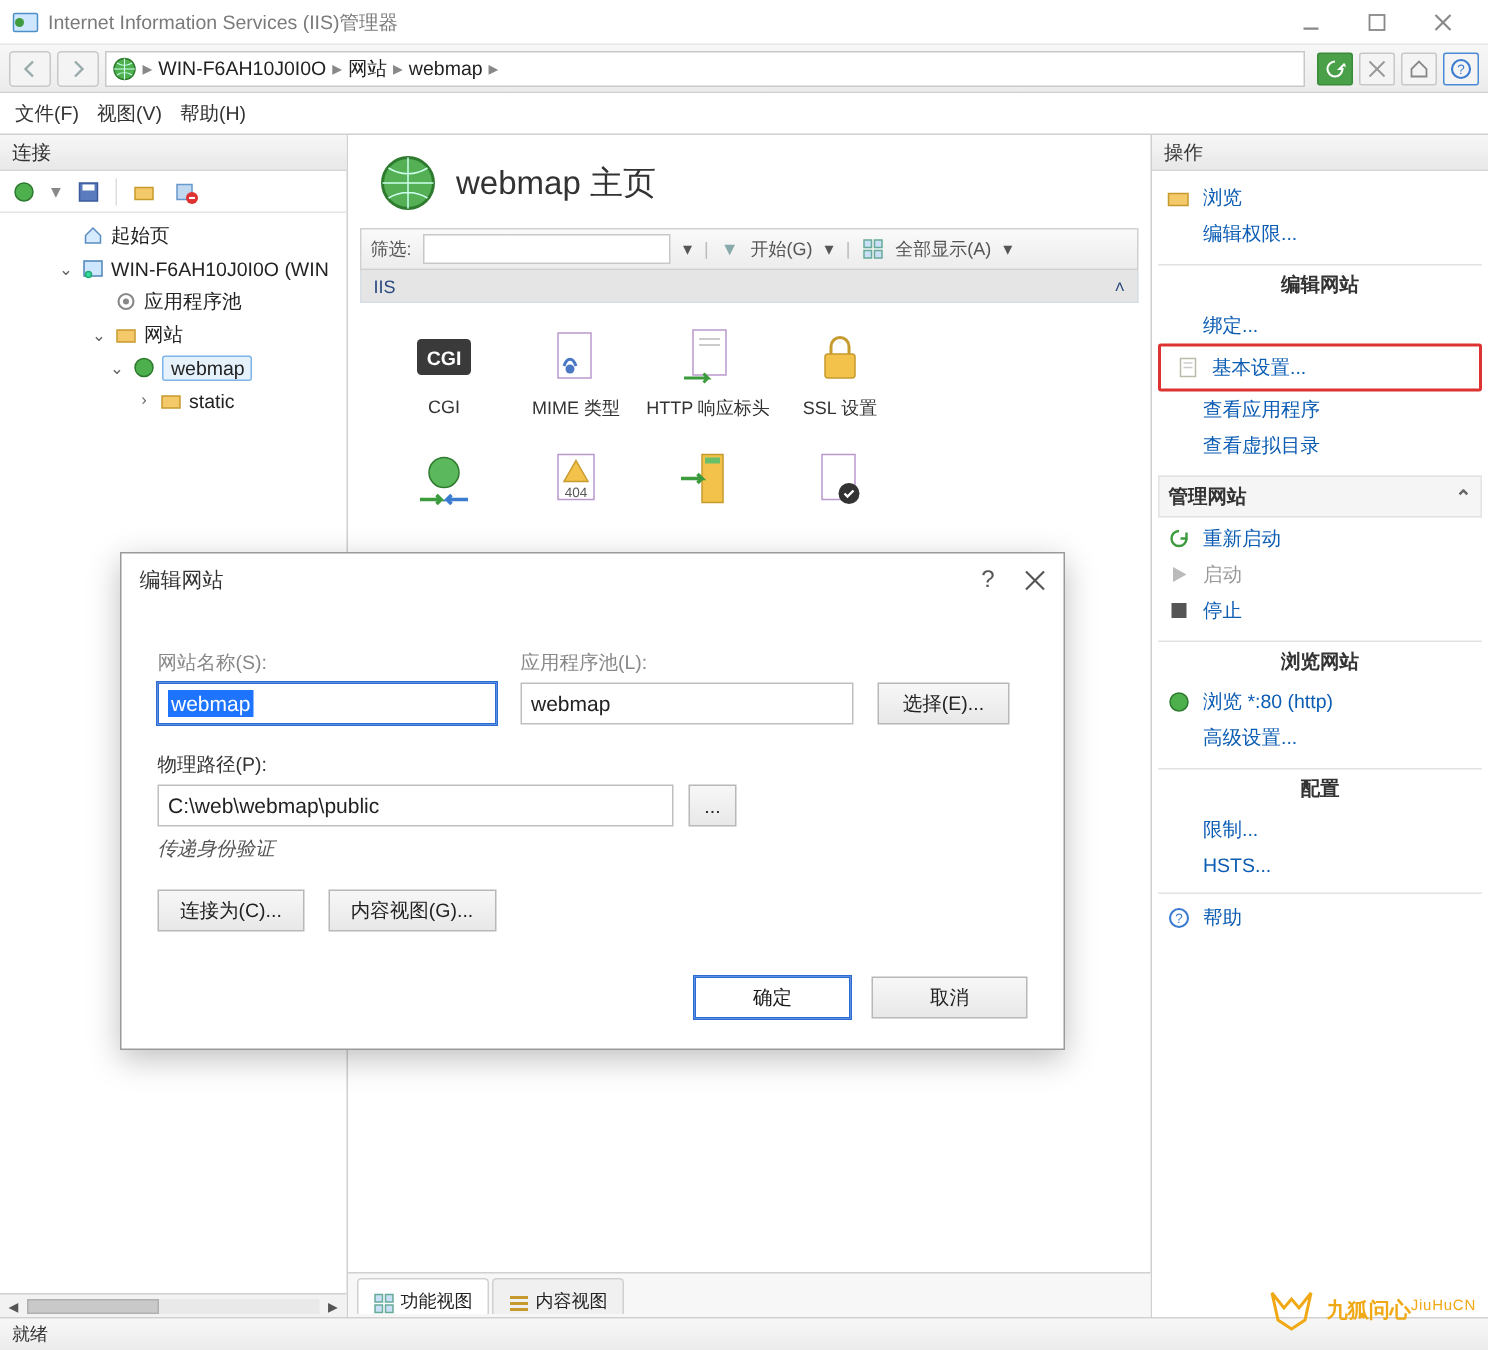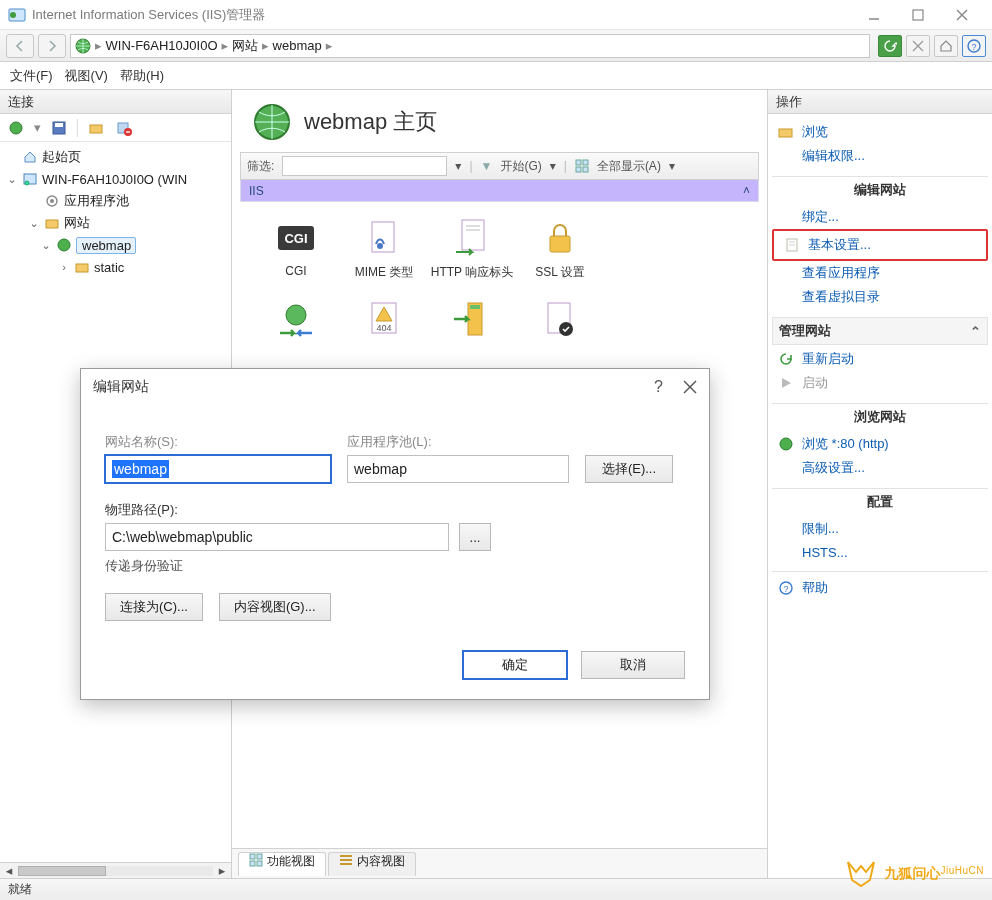--- a/index.html
+++ b/index.html
@@ -65,21 +65,21 @@
   }
   .panel-header {
     height: 24px; background: linear-gradient(#f7f7f7,#e8e8e8);
     border-bottom: 1px solid #d4d4d4;
     padding: 0 8px; display:flex; align-items:center; font-size:13px; color:#333;
   }
   
   .connections { width: 232px; border-right: 1px solid #d0d0d0; display:flex; flex-direction:column; background:#fff; }
   .conn-toolbar { height:28px; display:flex; align-items:center; gap:8px; padding:0 6px; border-bottom:1px solid #e4e4e4; }
   .conn-toolbar .tb { width:20px; height:20px; display:flex; align-items:center; justify-content:center; }
-  .tree { flex:1; overflow:auto; padding:4px 0; }
+  .tree { flex:1; overflow:auto; padding:4px 0;margin-left:32px; }
   .tree-row { display:flex; align-items:center; height:22px; padding-left:6px; gap:4px; white-space:nowrap; }
   .tree-row .twisty { width:12px; text-align:center; color:#666; font-size:11px; }
   .tree-row .ticon { width:16px; height:16px; display:inline-flex; align-items:center; justify-content:center; }
   .indent1 { padding-left: 28px; align-items: center; }
   .indent2 { padding-left: 40px; }
   .indent3 { padding-left: 58px; }
   .tree-selected { background:#e5f1fb; border:1px solid #7eb4ea; border-radius:2px; padding-left:5px; padding-right:4px; }
   .hscroll {
     height: 16px; border-top:1px solid #d0d0d0; background:#f2f2f2;
     display:flex; align-items:center; justify-content:space-between; padding:0 2px;
@@ -92,35 +92,35 @@
   .center-inner { flex:1; padding:8px; overflow:hidden; position:relative; }
   .page-title-row { display:flex; align-items:center; gap:12px; padding:4px 12px 10px 12px; }
   .page-title-row h1 { font-size:22px; font-weight:400; margin:0; color:#333; }
   .filterbar {
     height:28px; border:1px solid #d0d0d0; background:linear-gradient(#fafafa,#ececec);
     display:flex; align-items:center; gap:8px; padding:0 6px; font-size:12px; color:#555;
   }
   .filterbar input { flex:0 0 160px; height:20px; border:1px solid #c8c8c8; padding:0 4px; font-size:12px; }
   .filterbar .sep { color:#bbb; }
   .group-label {
-    height:22px; background:#c4b5fd; border:1px solid #d7dde6; border-top:none;
+    height:22px; background:#e5e5e5; border:1px solid #d7dde6; border-top:none;
     display:flex; align-items:center; padding:0 8px; color:#2b4a80; font-size:12px;
     justify-content:space-between;
   }
   .feature-grid { display:flex; padding:14px 12px; flex-wrap:wrap; }
   .feature { width:88px; display:flex; flex-direction:column; align-items:center; text-align:center; font-size:12px; color:#333; }
   .feature .fi { width:44px; height:44px; display:flex; align-items:center; justify-content:center; margin-bottom:4px; }
   .feature-grid.second { padding-top:2px; }
   .view-tabs {
     height:30px; display:flex; align-items:center; gap:2px; padding:0 6px;
     border-top:1px solid #d0d0d0; background:#f7f7f7;
   }
   .view-tab {
     height:24px; border:1px solid #d0d0d0; border-bottom:none; border-radius:3px 3px 0 0;
-    display:flex; align-items:flex-start; gap:4px; padding:0 10px; background:#fff; font-size:12px;
+    display:flex; align-items:flex-end; gap:4px; padding:0 10px; background:#fff; font-size:12px;
   }
   .view-tab.inactive { background:#f0f0f0; }
   
   .actions { width: 224px; display:flex; flex-direction:column; background:#fff; }
   .actions-body { padding:6px 4px; overflow:auto; font-size:13px;text-align:center; }
   .action-link { display:flex; align-items:center; gap:8px; padding:3px 6px; color:#0b5cb3; cursor:default; }
   .action-icon { width:16px; height:16px; display:inline-flex; align-items:center; justify-content:center; }
   .action-heading {
     margin:8px 0 2px 0; padding:4px 6px; font-weight:bold; color:#333;
     border-top:1px solid #e2e2e2;
@@ -153,21 +153,21 @@
   .ftext.focus { border:1px solid #2a6bd4; outline:1px solid #2a6bd4; }
   .ftext .sel { background:#1e74ff; color:#fff; padding:1px 2px; }
   .btn {
     height:28px; border:1px solid #b8b8b8; background:linear-gradient(#f7f7f7,#e8e8e8);
     padding:0 14px; font-size:13px; color:#222; display:inline-flex; align-items:center; justify-content:center;
     min-width:88px;
   }
   .btn.primary { border:1px solid #2a6bd4; background:#fff; color:#1a1a1a; outline:1px solid #2a6bd4; }
   .btn.square { min-width:32px; width:32px; padding:0; }
   .dlg-buttons { display:flex; justify-content:flex-end; gap:14px; padding:12px 24px 20px; }
-  .section-label { color:#555; font-size:13px; margin:6px 0 10px 0; }
+  .section-label { color:#555; font-size:13px; margin:6px 0 10px 0;font-style:italic; }
   .dlg-secondary-btns { display:flex; gap:16px; margin-top:18px; margin-bottom:10px; }
   
   .watermark {
     position:absolute; right:8px; bottom:12px; display:flex; align-items:center; gap:6px;
     font-size:14px;
   }
   .watermark .cn { color:#f0a915; font-weight:bold; }
   .watermark .en { color:#f0a915; font-size:10px; letter-spacing:0.5px; }
   
   svg { display:block; }
@@ -555,20 +555,28 @@
         <span>重新启动</span>
       </div>
       <div class="action-link action-disabled">
         <span class="action-icon">
             <svg width="12" height="12">
               <polygon points="2,1 11,6 2,11" fill="#bbb"></polygon>
             </svg>
           </span>
         <span>启动</span>
       </div>
+      <div class="action-link">
+        <span class="action-icon">
+            <svg width="12" height="12">
+              <rect x="1" y="1" width="10" height="10" fill="#555"></rect>
+            </svg>
+          </span>
+        <span>停止</span>
+      </div>
 
       <div class="action-heading">浏览网站</div>
       <div class="action-link">
         <span class="action-icon">
             <svg width="14" height="14">
               <circle cx="7" cy="7" r="6" fill="#4db04d" stroke="#2e7a2e"></circle>
             </svg>
           </span>
         <span>浏览 *:80 (http)</span>
       </div>

